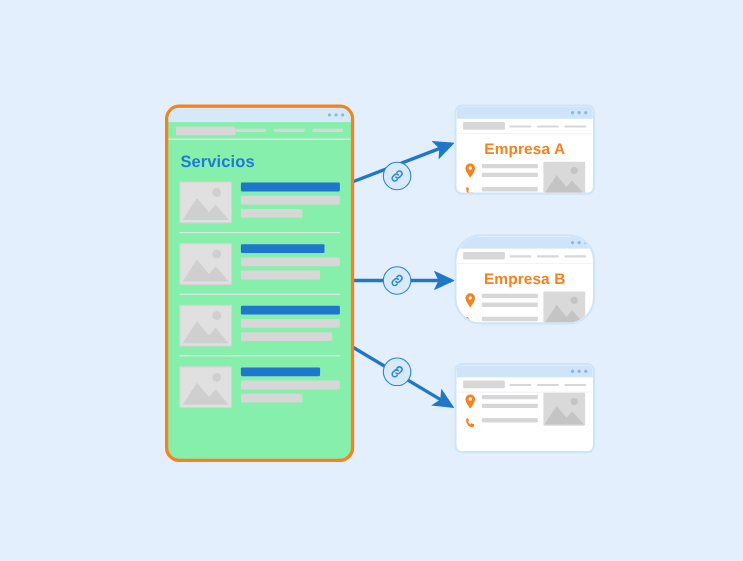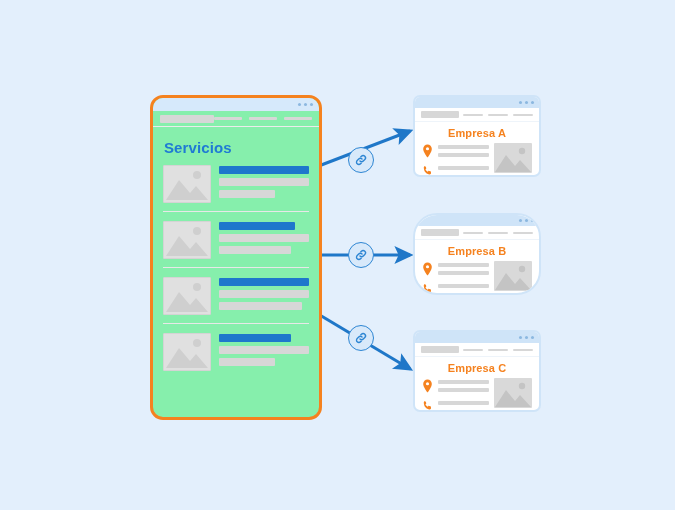--- a/index.html
+++ b/index.html
@@ -72,21 +72,21 @@
   }
   .card-dot{width:3px;height:3px;border-radius:50%;background:#8cb8e0;margin-left:3px;}
   .card-nav{
     height:14px;display:flex;align-items:center;
     padding:0 6px;box-sizing:border-box;border-bottom:1px solid #eef4fa;
   }
   .card-logo{width:38px;height:7px;background:#d7d7d7;border-radius:1px;}
   .card-navlinks{margin-left:auto;display:flex;gap:5px;}
   .card-navlink{width:20px;height:2px;background:#d7d7d7;border-radius:1px;}
   .card-title{
-    text-align:center;color:#f5821f;font-size:11px;font-weight:bold;
+    text-align:center;color:#f5821f;font-size:14px;font-weight:bold;
     margin:5px 0 4px 0;letter-spacing:.1px;
   }
   .card-body{display:flex;padding:0 7px;box-sizing:border-box;gap:5px;}
   .card-icons{display:flex;flex-direction:column;gap:6px;padding-top:1px;}
   .card-textlines{flex:1;display:flex;flex-direction:column;gap:4px;padding-top:2px;}
   .cline{height:4px;background:#d7d7d7;border-radius:1px;}
   .card-thumb{
     width:38px;height:30px;flex:0 0 38px;background:#d9d9d9;
     position:relative;overflow:hidden;border-radius:1px;
   }
@@ -320,21 +320,20 @@
       <span class="card-dot"></span>
     </div>
     <div class="card-nav">
       <div class="card-logo"></div>
       <div class="card-navlinks">
         <div class="card-navlink"></div>
         <div class="card-navlink"></div>
         <div class="card-navlink"></div>
       </div>
     </div>
-    <div class="card-title">Empresa C</div>
     <div class="card-body">
       <div class="card-icons">
         <svg width="11" height="14" viewBox="0 0 24 30">
           <path d="M12 1C6.8 1 2.6 5.2 2.6 10.4c0 7 9.4 18.6 9.4 18.6s9.4-11.6 9.4-18.6C21.4 5.2 17.2 1 12 1z" fill="#f5821f"></path>
           <circle cx="12" cy="10.2" r="3.4" fill="#ffffff"></circle>
         </svg>
         <svg width="11" height="13" viewBox="0 0 24 24">
           <path d="M6.3 2.5c.9 0 1.6.5 1.9 1.3l1 2.6c.3.8.1 1.7-.6 2.2l-1.1.8c1 2.3 2.9 4.2 5.2 5.2l.8-1.1c.5-.7 1.4-.9 2.2-.6l2.6 1c.8.3 1.3 1 1.3 1.9v2.4c0 1.4-1.2 2.5-2.6 2.4C9.2 20 4 14.8 3.9 5.1c-.1-1.4 1-2.6 2.4-2.6z" fill="#f5821f"></path>
         </svg>
       </div>

